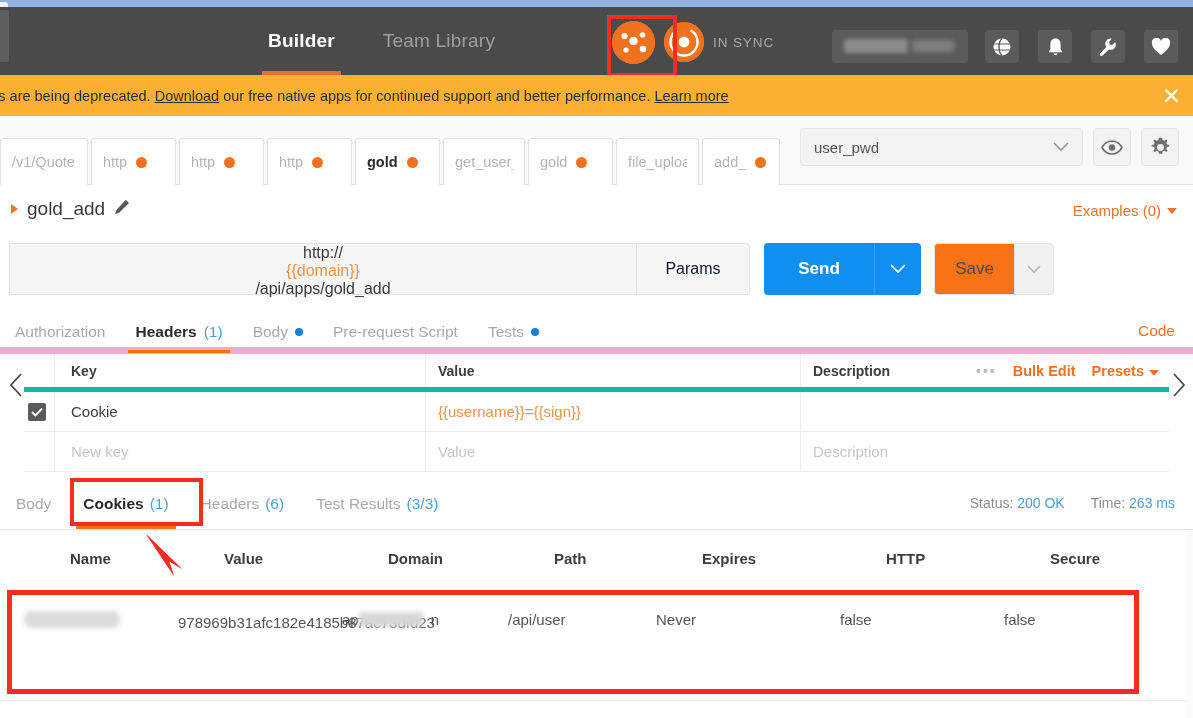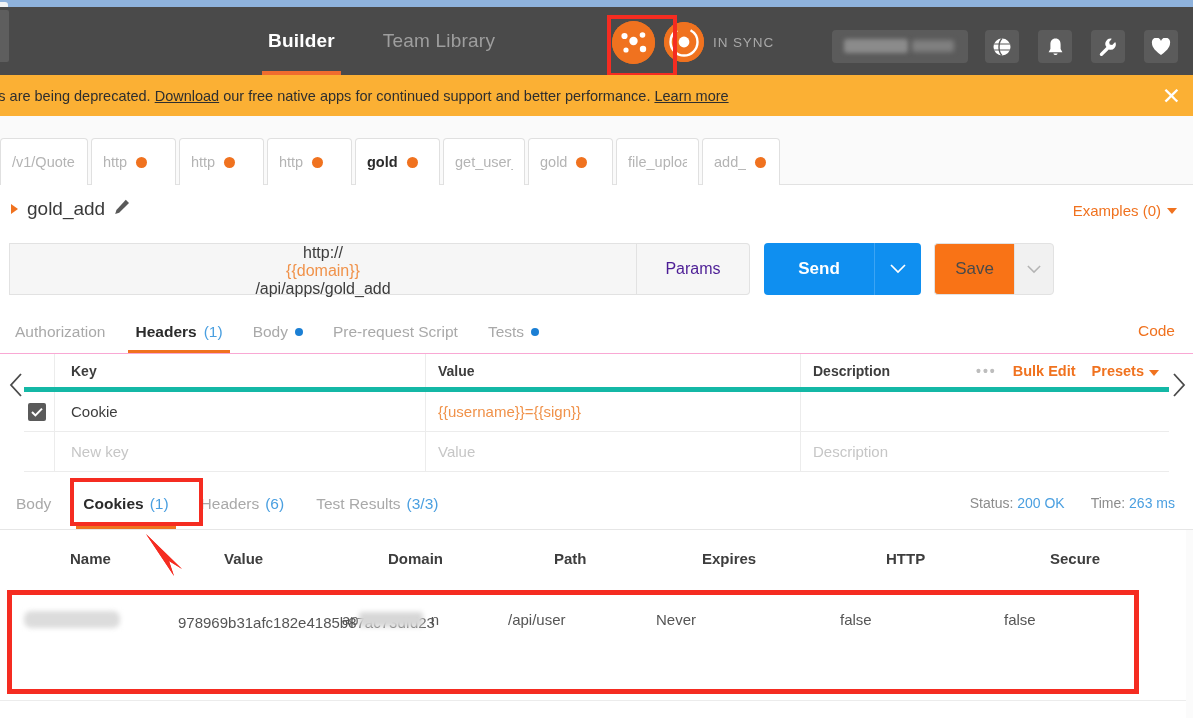--- a/index.html
+++ b/index.html
@@ -141,21 +141,21 @@
   }
   .method .m{ font-size:17px;color:#4a4a4a; }
   .urlbox{
     width:628px;height:52px;background:#f6f6f6;border:1px solid #e2e2e2;
     display:flex;align-items:center;padding:0 16px; font-size:16px; color:#3c3c3c; cursor:text;flex-direction:column;
   }
   .urlbox .var{ color:#f0924a; }
   .params-btn{
     width:113px;height:52px;background:#f6f6f6;border:1px solid #e2e2e2;border-left:none;
     border-top-right-radius:4px;border-bottom-right-radius:4px;
-    display:flex;align-items:center;justify-content:center;font-size:16px;color:#4c1d95;cursor:pointer;
+    display:flex;align-items:center;justify-content:center;font-size:16px;color:#0f172a;cursor:pointer;
   }
   .send-wrap{ display:flex; margin-left:14px; }
   .send-btn{
     width:110px;height:52px;background:#0f8ff0;border:none;
     border-top-left-radius:4px;border-bottom-left-radius:4px;
     color:#fff;font-size:17px;font-weight:bold;cursor:pointer;
     display:flex;align-items:center;justify-content:center; font-family:inherit;
   }
   .send-caret{
     width:47px;height:52px;background:#0f8ff0;border:none;border-left:1px solid #3ba4f4;
@@ -171,21 +171,21 @@
   }
   .save-caret{
     width:40px;height:52px;background:#f1f1f1;border:1px solid #e2e2e2;
     border-top-right-radius:4px;border-bottom-right-radius:4px;
     display:flex;align-items:center;justify-content:center;cursor:pointer;
   }
 
   
   .subtabs{
     position:absolute; left:0; top:310px; width:1193px; height:44px;
-    border-bottom:1px solid #f9a8d4; display:flex; align-items:flex-end;
+    border-bottom:7px solid #f9a8d4; display:flex; align-items:flex-start;
   }
   .stab{
     height:43px; display:flex; align-items:center; gap:7px; padding:0 15px;
     font-size:15.5px; color:#a9a9a9; cursor:pointer; position:relative;
   }
   .stab.active{ color:#2b2b2b; font-weight:bold; }
   .stab.active:after{ content:""; position:absolute; left:8px; right:8px; bottom:0; height:3px; background:#f0721f; }
   .stab .cnt{ color:#4a9fe0; font-weight:normal; }
   .stab .bdot{ width:8px;height:8px;border-radius:50%;background:#1b7fd4; }
   .code-link{
@@ -406,20 +406,40 @@
       <div class="rtab" style="width:83px;">
         <span class="tname">file_uploa</span>
       </div>
       <div class="rtab" style="width:78px;">
         <span class="tname">add_</span>
         <span class="dot"></span>
       </div>
     </div>
   </div>
 
+  <div class="env-wrap">
+    <div class="env-select">
+      <span class="txt">user_pwd</span>
+      <svg width="16" height="10" viewBox="0 0 16 10">
+        <path d="M1 1 L8 8 L15 1" stroke="#9a9a9a" stroke-width="1.7" fill="none"></path>
+      </svg>
+    </div>
+    <div class="env-btn">
+      <svg width="22" height="15" viewBox="0 0 22 15" aria-hidden="true">
+        <path d="M1 7.5 C4 2 8 1 11 1 C14 1 18 2 21 7.5 C18 13 14 14 11 14 C8 14 4 13 1 7.5 Z" fill="none" stroke="#6f6f6f" stroke-width="1.6"></path>
+        <circle cx="11" cy="7.5" r="3.2" fill="#6f6f6f"></circle>
+      </svg>
+    </div>
+    <div class="env-btn">
+      <svg width="21" height="21" viewBox="0 0 21 21" aria-hidden="true">
+        <path d="M10.5 0.8 l1.6 0 0.5 2.3 1.7 0.7 2-1.2 1.2 1.2 -1.2 2 0.7 1.7 2.3 0.5 0 1.6 -2.3 0.5 -0.7 1.7 1.2 2 -1.2 1.2 -2 -1.2 -1.7 0.7 -0.5 2.3 -1.6 0 -1.6 0 -0.5 -2.3 -1.7 -0.7 -2 1.2 -1.2 -1.2 1.2 -2 -0.7 -1.7 -2.3 -0.5 0 -1.6 2.3 -0.5 0.7 -1.7 -1.2 -2 1.2 -1.2 2 1.2 1.7 -0.7 0.5 -2.3 z" fill="#6f6f6f"></path>
+        <circle cx="10.5" cy="10.5" r="3.4" fill="#f3f3f3"></circle>
+      </svg>
+    </div>
+  </div>
 
   <div class="namerow">
     <div class="name-left">
       <div class="caret-right"></div>
       <span class="req-name">gold_add</span>
       <span class="pencil">
         <svg width="16" height="16" viewBox="0 0 16 16" aria-hidden="true">
           <path d="M11.8 0.8 L15 4 L5.2 13.8 L1.2 15 L2.4 11 Z" fill="#5a5a5a"></path>
         </svg>
       </span>

